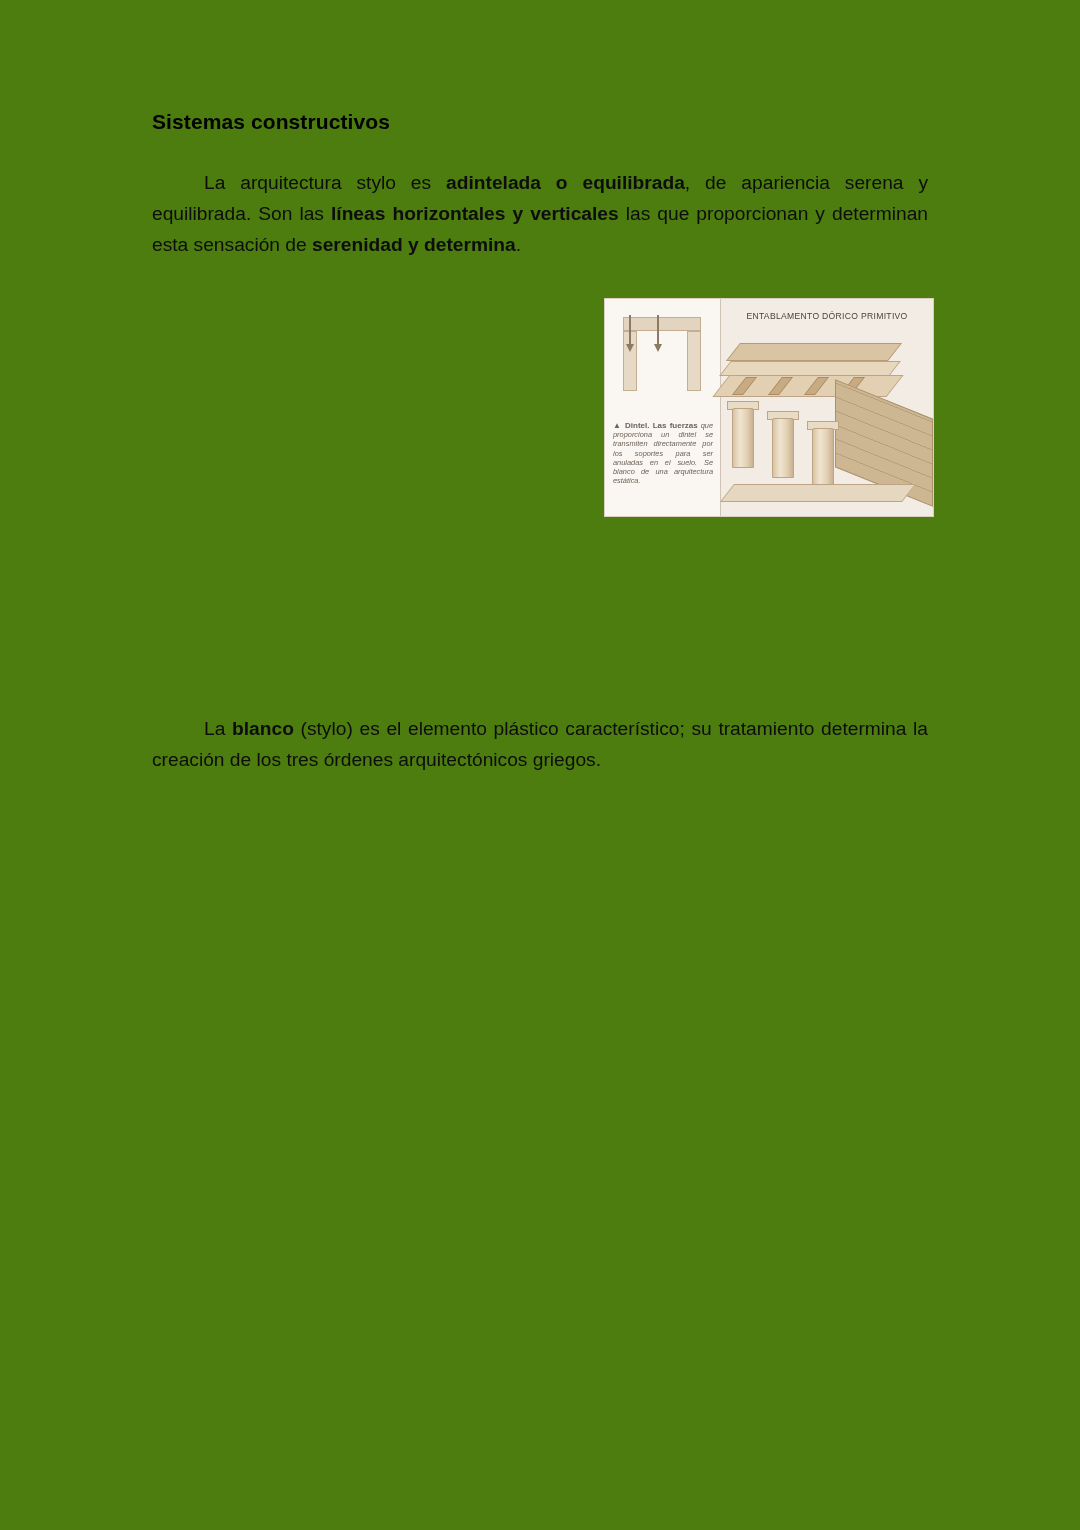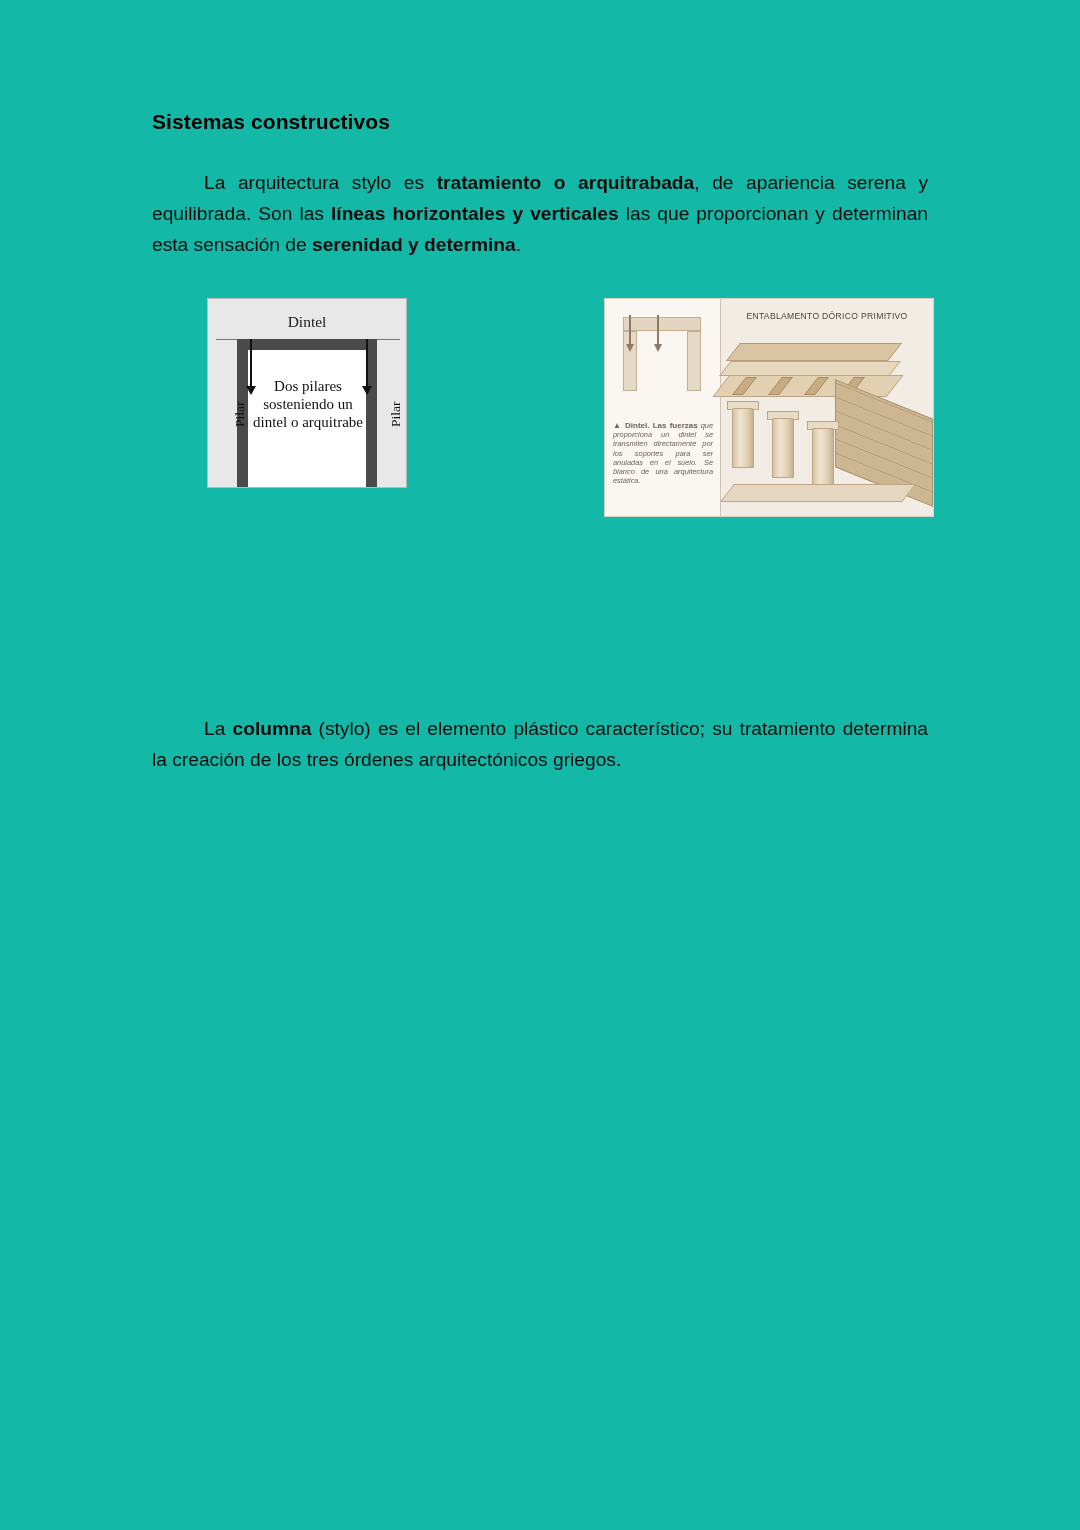--- a/index.html
+++ b/index.html
@@ -4,21 +4,21 @@
 <style>
   html, body {
     margin: 0;
     padding: 0;
     background: #ffffff;
   }
   .page {
     position: relative;
     width: 1080px;
     height: 1530px;
-    background: #14b8a6;
+    background: #4d7c0f;
     font-family: "Liberation Serif", serif;
     overflow: hidden;
   }
   .content {
     position: absolute;
     left: 152px;
     top: 110px;
     width: 776px;
   }
   .heading {
@@ -285,35 +285,24 @@
   .gap-block { height: 16px; }
 </style>
 </head>
 <body>
 
 <div class="page">
   <div class="content">
 
     <h1 class="heading">Sistemas constructivos</h1>
 
-    <p class="para"><span>La arquitectura stylo es </span><b>tratamiento o arquitrabada</b><span>, de apariencia serena y equilibrada. Son las </span><b>líneas horizontales y verticales</b><span> las que proporcionan y determinan esta sensación de </span><b>serenidad y determina</b><span>.</span></p>
+    <p class="para"><span>La arquitectura stylo es </span><b>adintelada o equilibrada</b><span>, de apariencia serena y equilibrada. Son las </span><b>líneas horizontales y verticales</b><span> las que proporcionan y determinan esta sensación de </span><b>serenidad y determina</b><span>.</span></p>
 
     <div class="figures">
 
-      <div class="fig-left">
-        <div class="fl-tick t1"></div>
-        <div class="fl-tick t2"></div>
-        <div class="fl-dintel-label">Dintel</div>
-        <div class="fl-inner"></div>
-        <div class="fl-arrow a1"></div>
-        <div class="fl-arrow a2"></div>
-        <div class="fl-text">Dos pilares sosteniendo un dintel o arquitrabe</div>
-        <div class="fl-pilar left">Pilar</div>
-        <div class="fl-pilar right">Pilar</div>
-      </div>
 
       <div class="fig-right">
         <div class="fr-left-pane"></div>
 
         <div class="fr-portico">
           <div class="fr-lintel"></div>
           <div class="fr-post l"></div>
           <div class="fr-post r"></div>
         </div>
         <div class="fr-ar one"></div>
@@ -341,19 +330,19 @@
           <div class="d-floor"></div>
         </div>
       </div>
     </div>
 
     <div style="height:38px" class="gap-block"></div>
 
 
     <div style="height:160px" class="gap-block"></div>
 
-    <p class="para"><span>La </span><b>columna</b><span> (stylo) es el elemento plástico característico; su tratamiento determina la creación de los tres órdenes arquitectónicos griegos.</span></p>
+    <p class="para"><span>La </span><b>blanco</b><span> (stylo) es el elemento plástico característico; su tratamiento determina la creación de los tres órdenes arquitectónicos griegos.</span></p>
 
     <div style="height:247px" class="gap-block"></div>
 
 
   </div>
 </div>
 
 </body></html>

